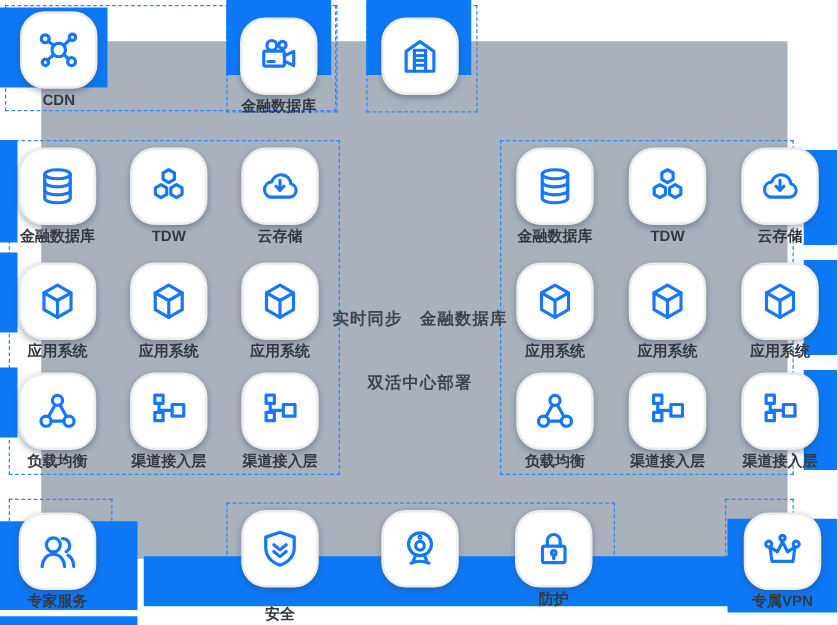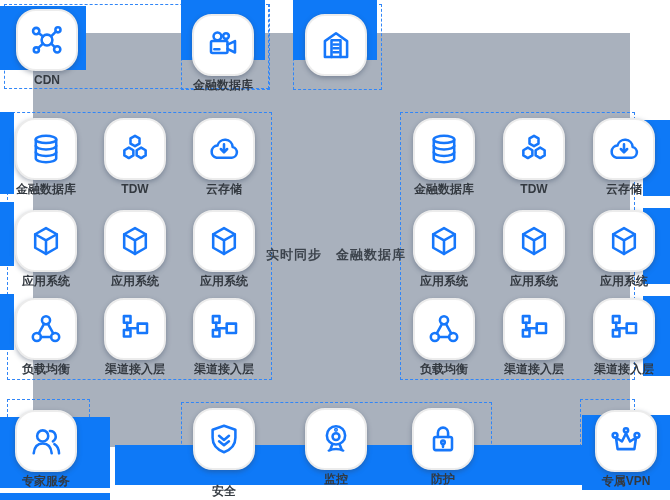--- a/index.html
+++ b/index.html
@@ -52,20 +52,21 @@
   <div class="abs blue" style="left:0;top:294px;width:14px;height:56px;"></div>
   <div class="abs blue" style="left:643px;top:120px;width:27px;height:76px;"></div>
   <div class="abs blue" style="left:643px;top:208px;width:27px;height:76px;"></div>
   <div class="abs blue" style="left:643px;top:296px;width:27px;height:80px;"></div>
   <div class="abs blue" style="left:0;top:417px;width:110px;height:71px;"></div>
   <div class="abs blue" style="left:115px;top:445px;width:517px;height:40px;"></div>
   <div class="abs blue" style="left:582px;top:415px;width:88px;height:75px;"></div>
   <div class="abs blue" style="left:0;top:493px;width:110px;height:7px;"></div>
 
   <div class="center-line" style="top:246px;">实时同步　金融数据库</div>
+  <div class="center-line" style="top:297px;">双活中心部署</div>
 
   <div class="zone">
       <div class="tile" style="left: 16px; top: 9px;">
         <span style="display: flex;">
           <svg viewBox="0 0 24 24">
             <circle cx="12" cy="12" r="3.6"></circle>
             <circle cx="4.8" cy="6" r="2.1"></circle>
             <circle cx="19.3" cy="5.2" r="1.7"></circle>
             <circle cx="4.9" cy="18.6" r="1.7"></circle>
             <circle cx="18.8" cy="18.2" r="2.1"></circle>
@@ -296,21 +297,20 @@
       <div class="tile" style="left: 305px; top: 408px;">
         <span style="display: flex;">
           <svg viewBox="0 0 24 24">
             <circle cx="12" cy="9.6" r="6.1"></circle>
             <circle cx="12" cy="10.4" r="2.3"></circle>
             <circle cx="12" cy="5.9" r="0.5"></circle>
             <path d="M9.7 15.3l-1.6 4M14.3 15.3l1.6 4M7.2 19.7c3-1.3 6.6-1.3 9.6 0"></path>
           </svg>
         </span>
       </div>
-      <div class="tile-label" style="left: 281px; top: 472px;">监控</div>
       <div class="tile" style="left: 412px; top: 408px;">
         <span style="display: flex;">
           <svg viewBox="0 0 24 24">
             <rect x="6" y="10.6" width="12" height="8.8" rx="1.2"></rect>
             <path d="M8.6 10.6V7.8a3.4 3.4 0 0 1 6.8 0v2.8"></path>
             <circle cx="12" cy="14.2" r="1.2"></circle>
             <path d="M12 15.4v1.9"></path>
           </svg>
         </span>
       </div>

